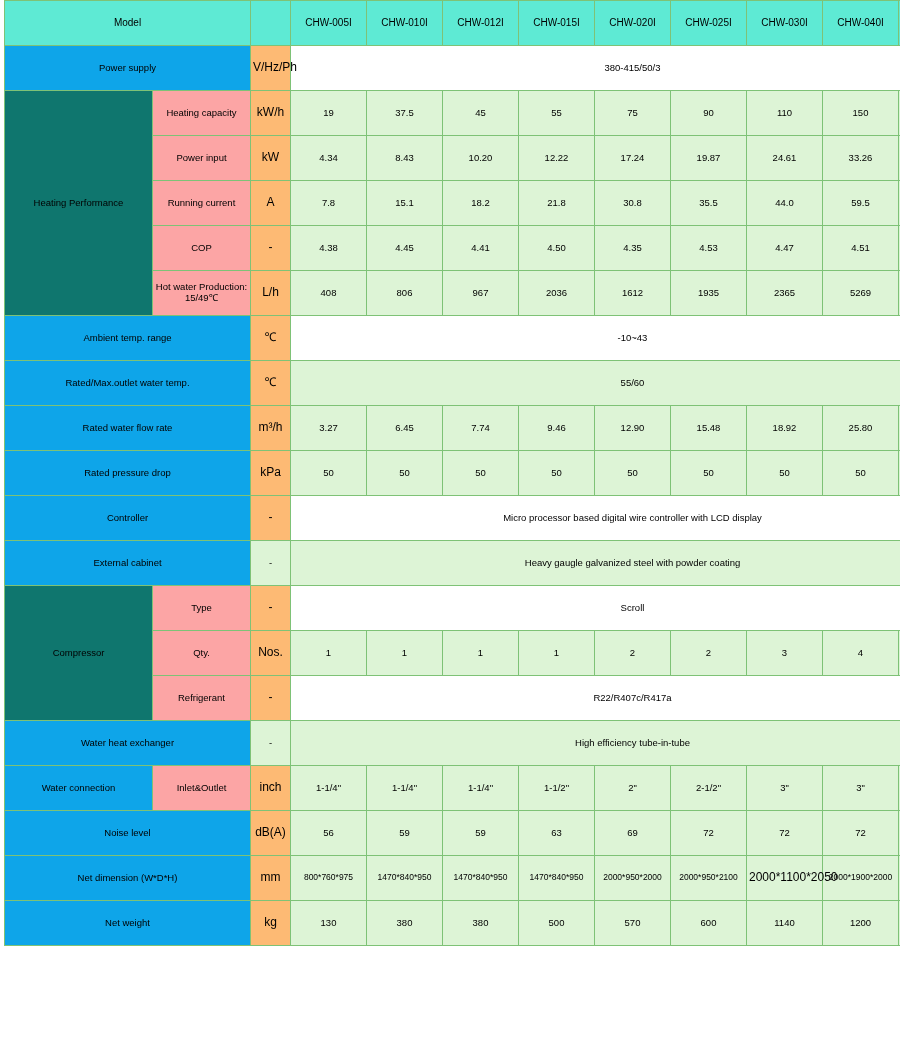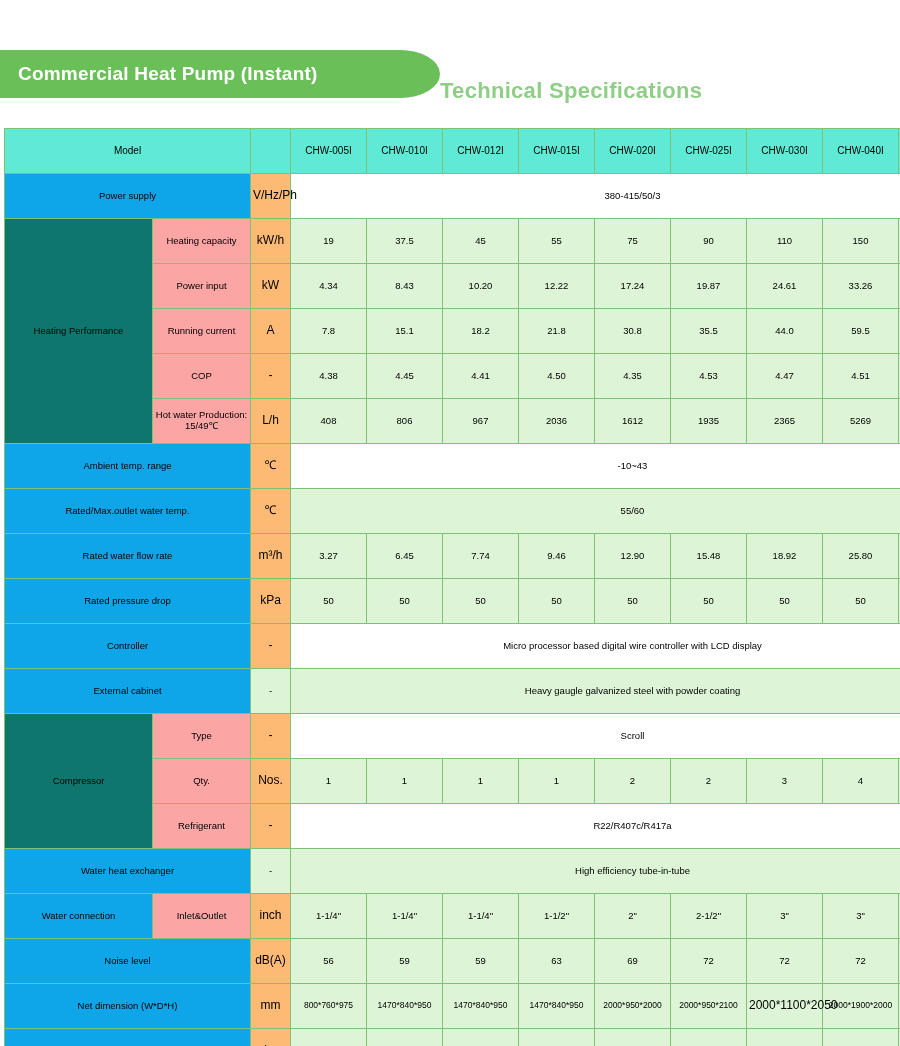--- a/index.html
+++ b/index.html
@@ -116,26 +116,20 @@
   col.c-label { width: 148px; }
   col.c-sub   { width: 98px; }
   col.c-unit  { width: 40px; }
   col.c-model { width: 76px; }
 </style>
 </head>
 <body>
 
 <div class="page">
 
-  <div class="header">
-    <div class="header-banner">
-      <div class="header-banner-title">Commercial Heat Pump (Instant)</div>
-    </div>
-    <div class="header-spec-title">Technical Specifications</div>
-  </div>
 
   <div class="spec-table-wrap">
     <table class="spec">
       <colgroup>
         <col class="c-label">
           <col class="c-sub">
           <col class="c-unit">
         <col class="c-model">
           <col class="c-model">
           <col class="c-model">

